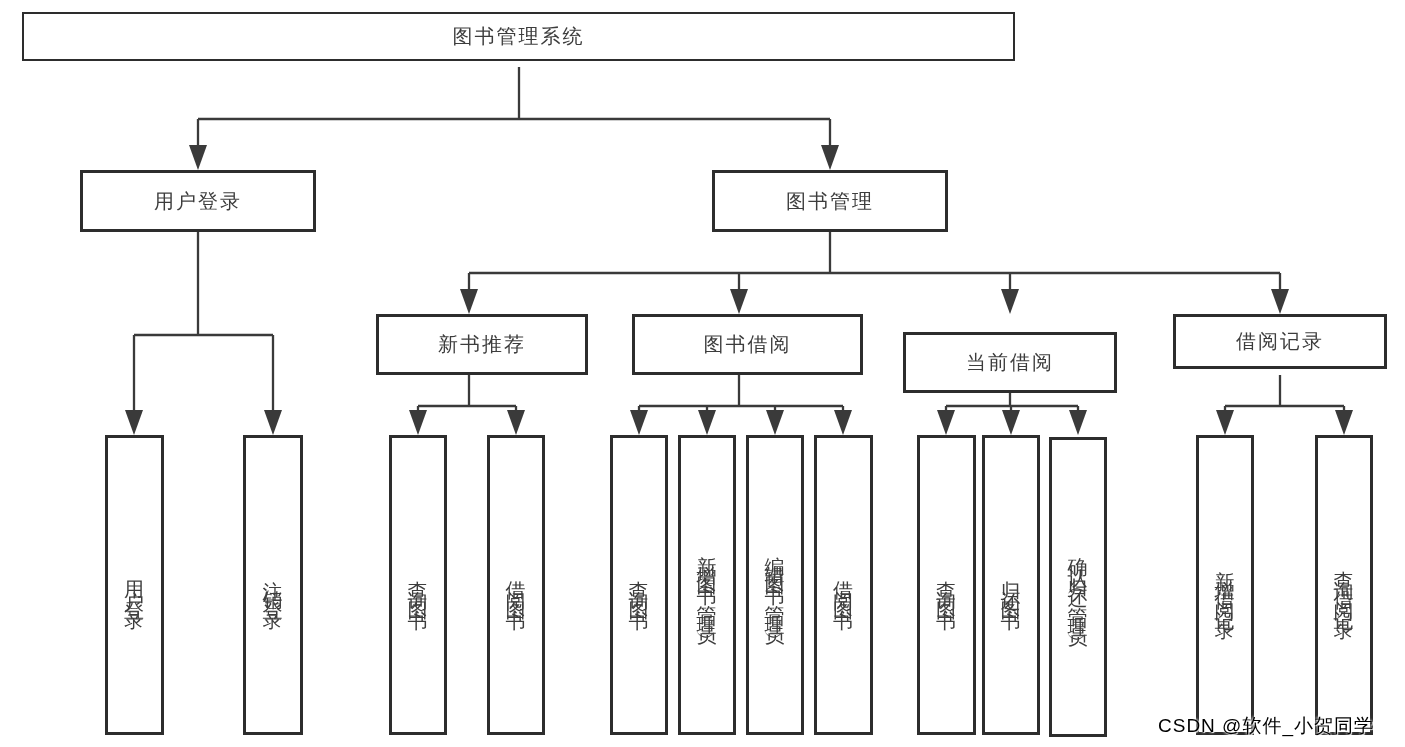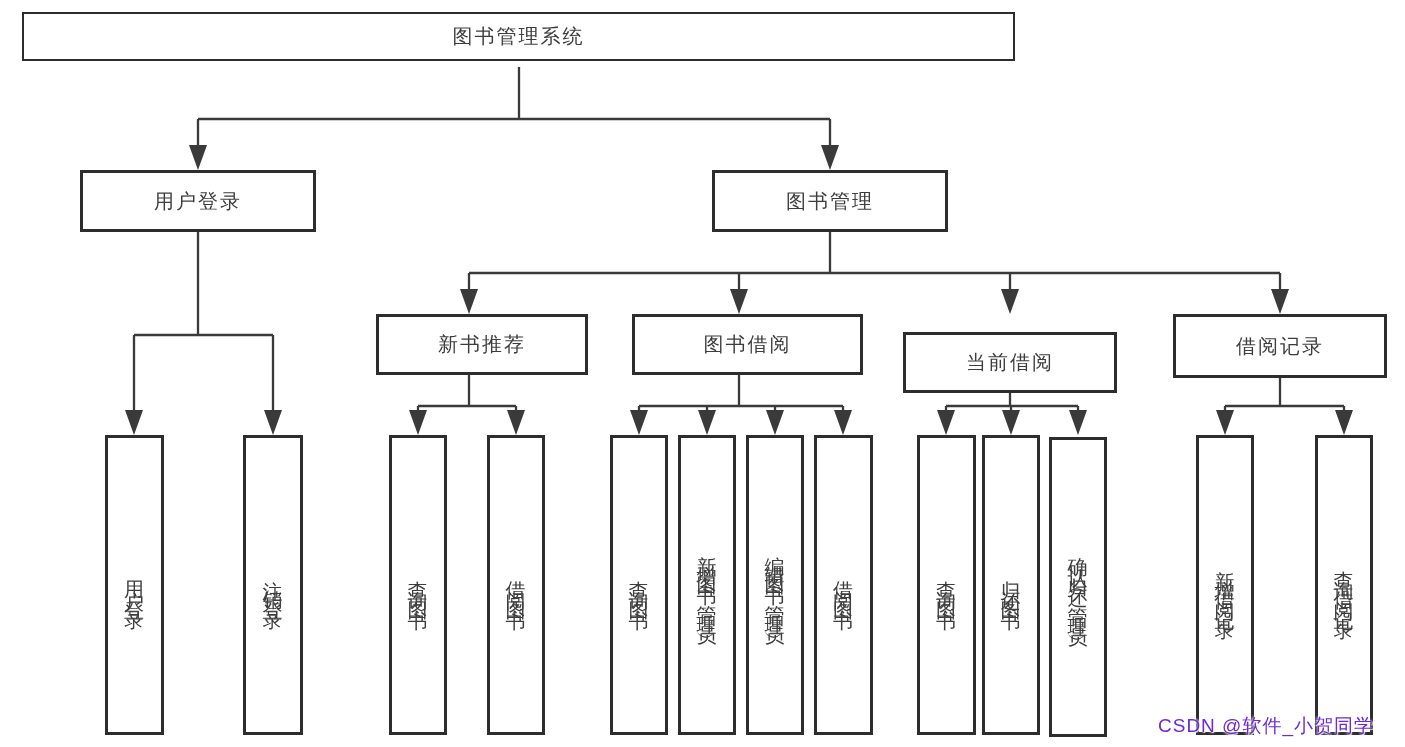--- a/index.html
+++ b/index.html
@@ -27,21 +27,21 @@
     letter-spacing:10px;
     line-height:1;
     white-space:nowrap;
     color:#3d3d3d;
   }
   .watermark{
     position:absolute;
     left:1158px;top:713px;
     font-size:19px;
     letter-spacing:1px;
-    color:#6d28d9;
+    color:#000000;
     text-shadow:0 0 3px #ffffff,0 0 3px #ffffff,1px 1px 0 rgba(255,255,255,.7);
     white-space:nowrap;
     z-index:5;
   }
 </style>
 </head>
 <body>
 
 <div class="canvas">
 
@@ -98,21 +98,21 @@
 
   <div class="node hbox" style="left:363px;top:314px;width:212px;height:61px;margin-left:13px;">
     <span>新书推荐</span>
   </div>
   <div class="node hbox" style="left:632px;top:314px;width:231px;height:61px;">
     <span>图书借阅</span>
   </div>
   <div class="node hbox" style="left:903px;top:332px;width:214px;height:61px;">
     <span>当前借阅</span>
   </div>
-  <div class="node hbox" style="left:1173px;top:314px;width:214px;height:64px;">
+  <div class="node hbox" style="left:1173px;top:314px;width:214px;height:55px;">
     <span>借阅记录</span>
   </div>
 
   <div class="node" style="left:105px;top:435px;width:59px;height:300px;">
     <span class="vtext">用户登录</span>
   </div>
   <div class="node" style="left:243px;top:435px;width:60px;height:300px;">
     <span class="vtext">注销登录</span>
   </div>
 

